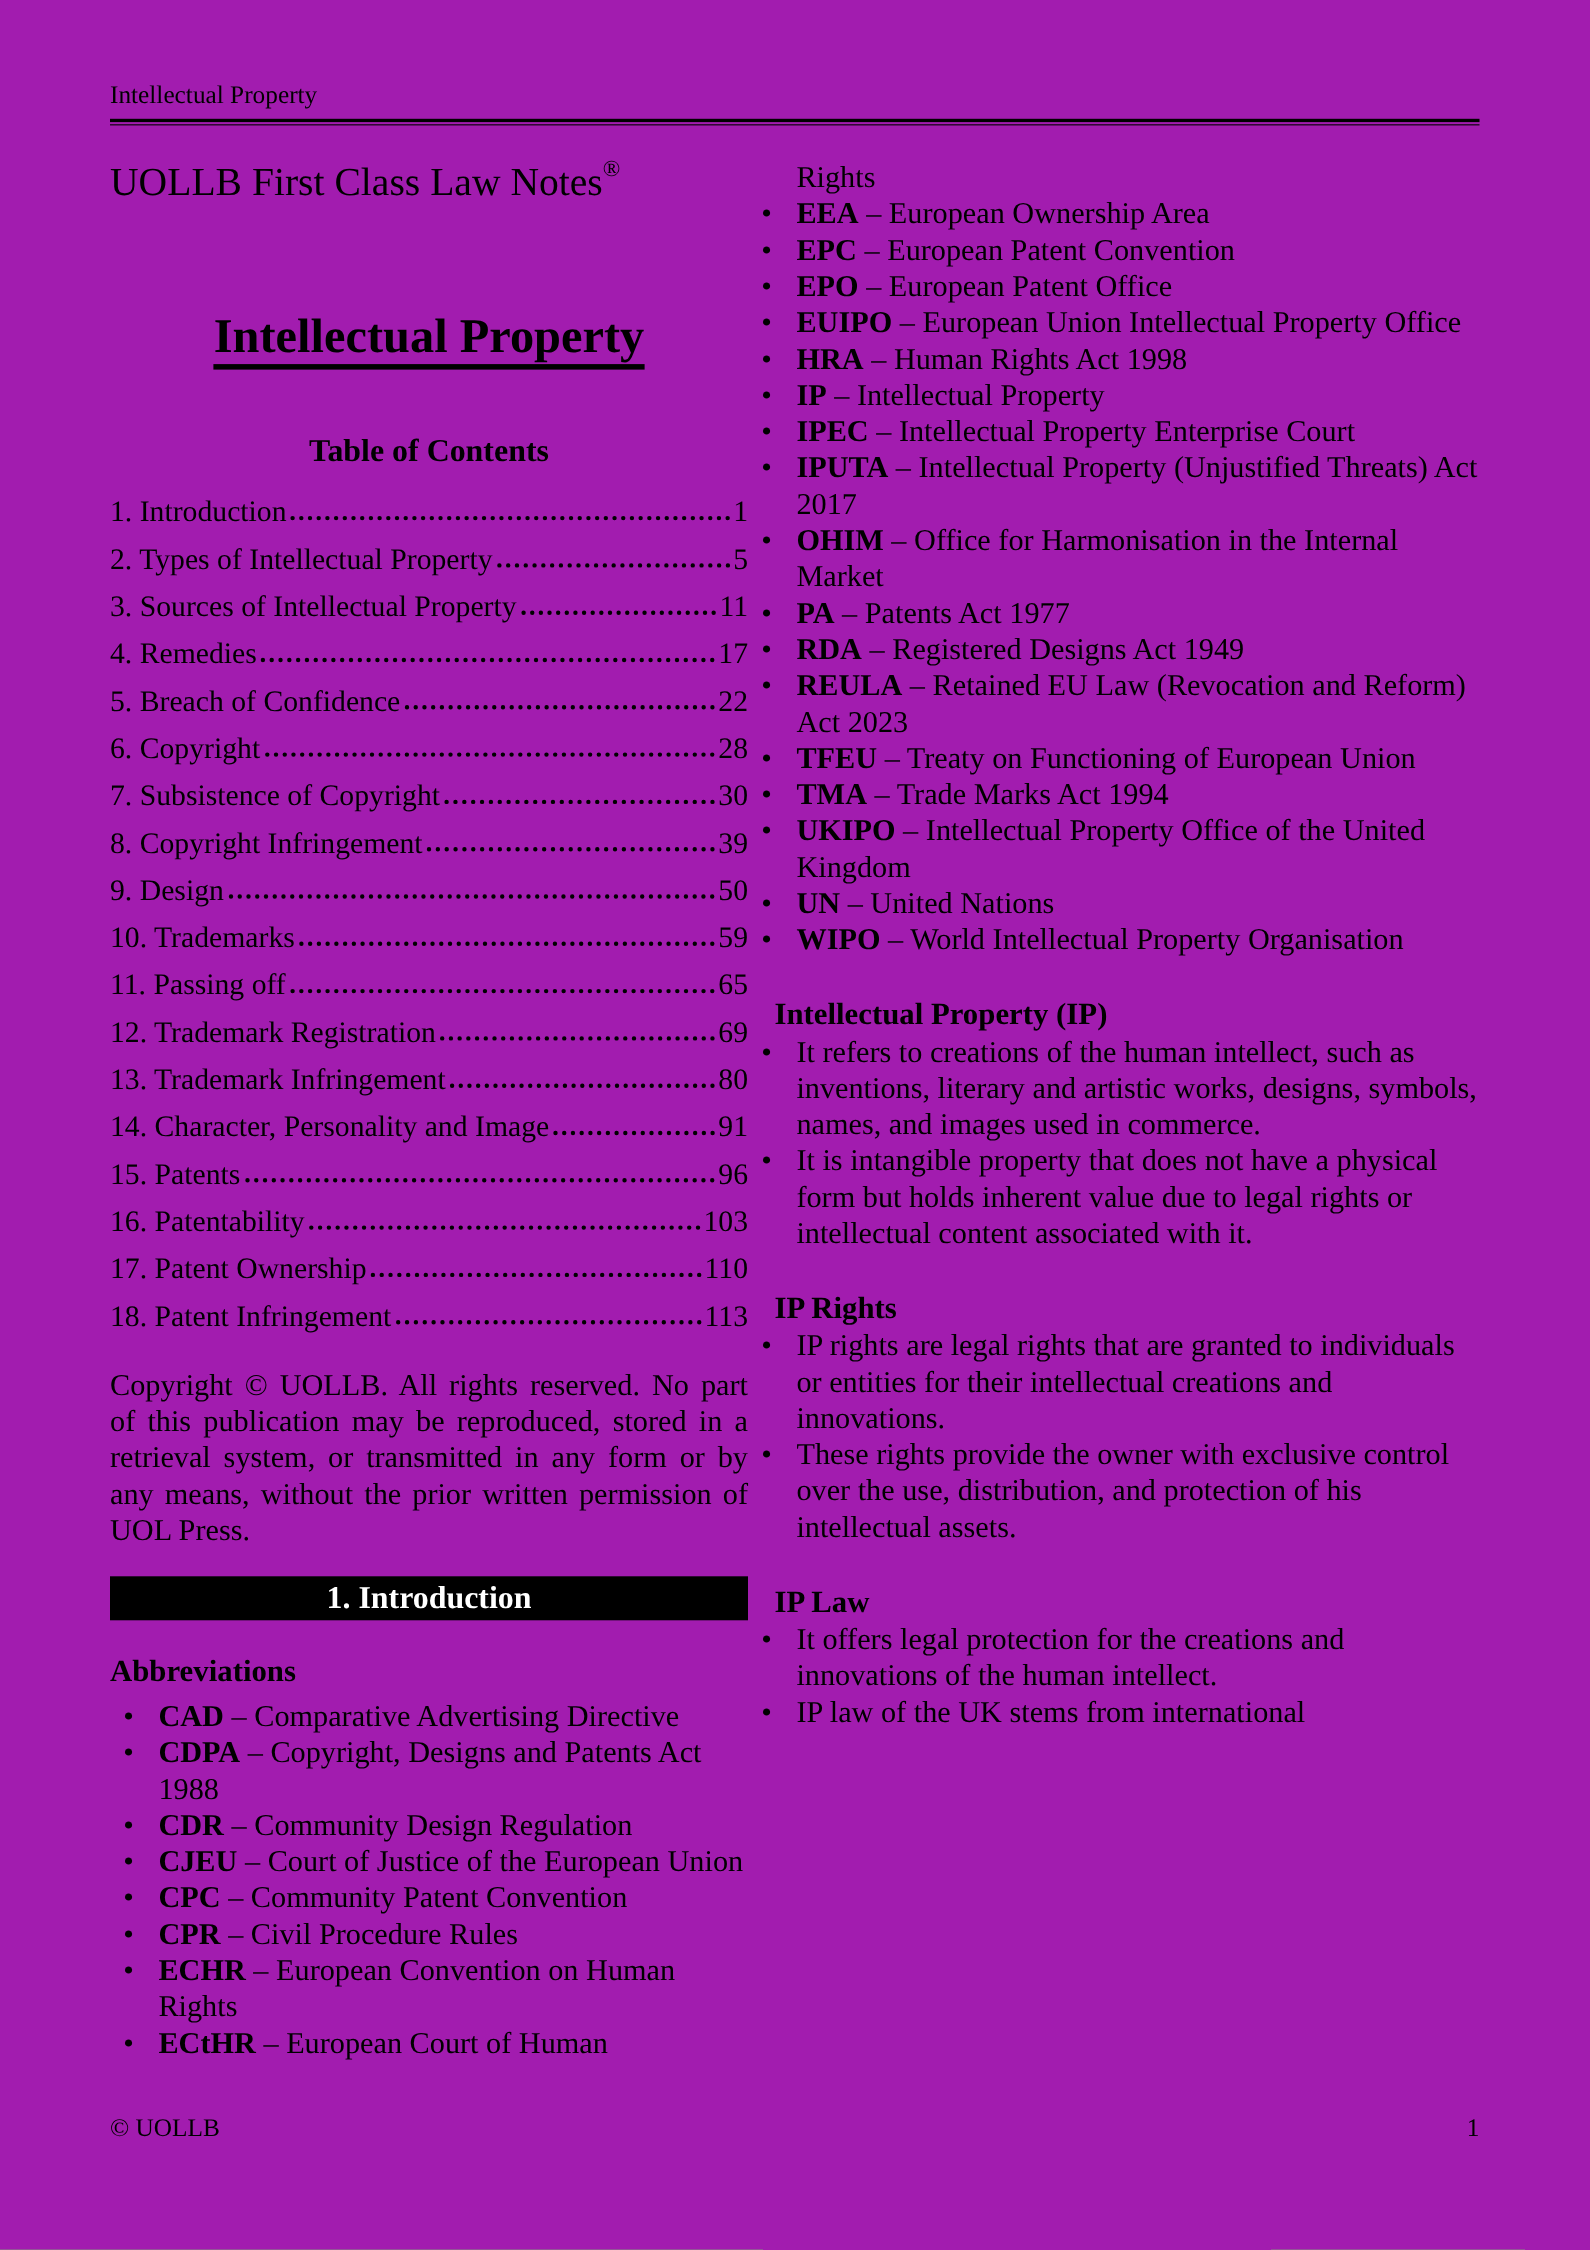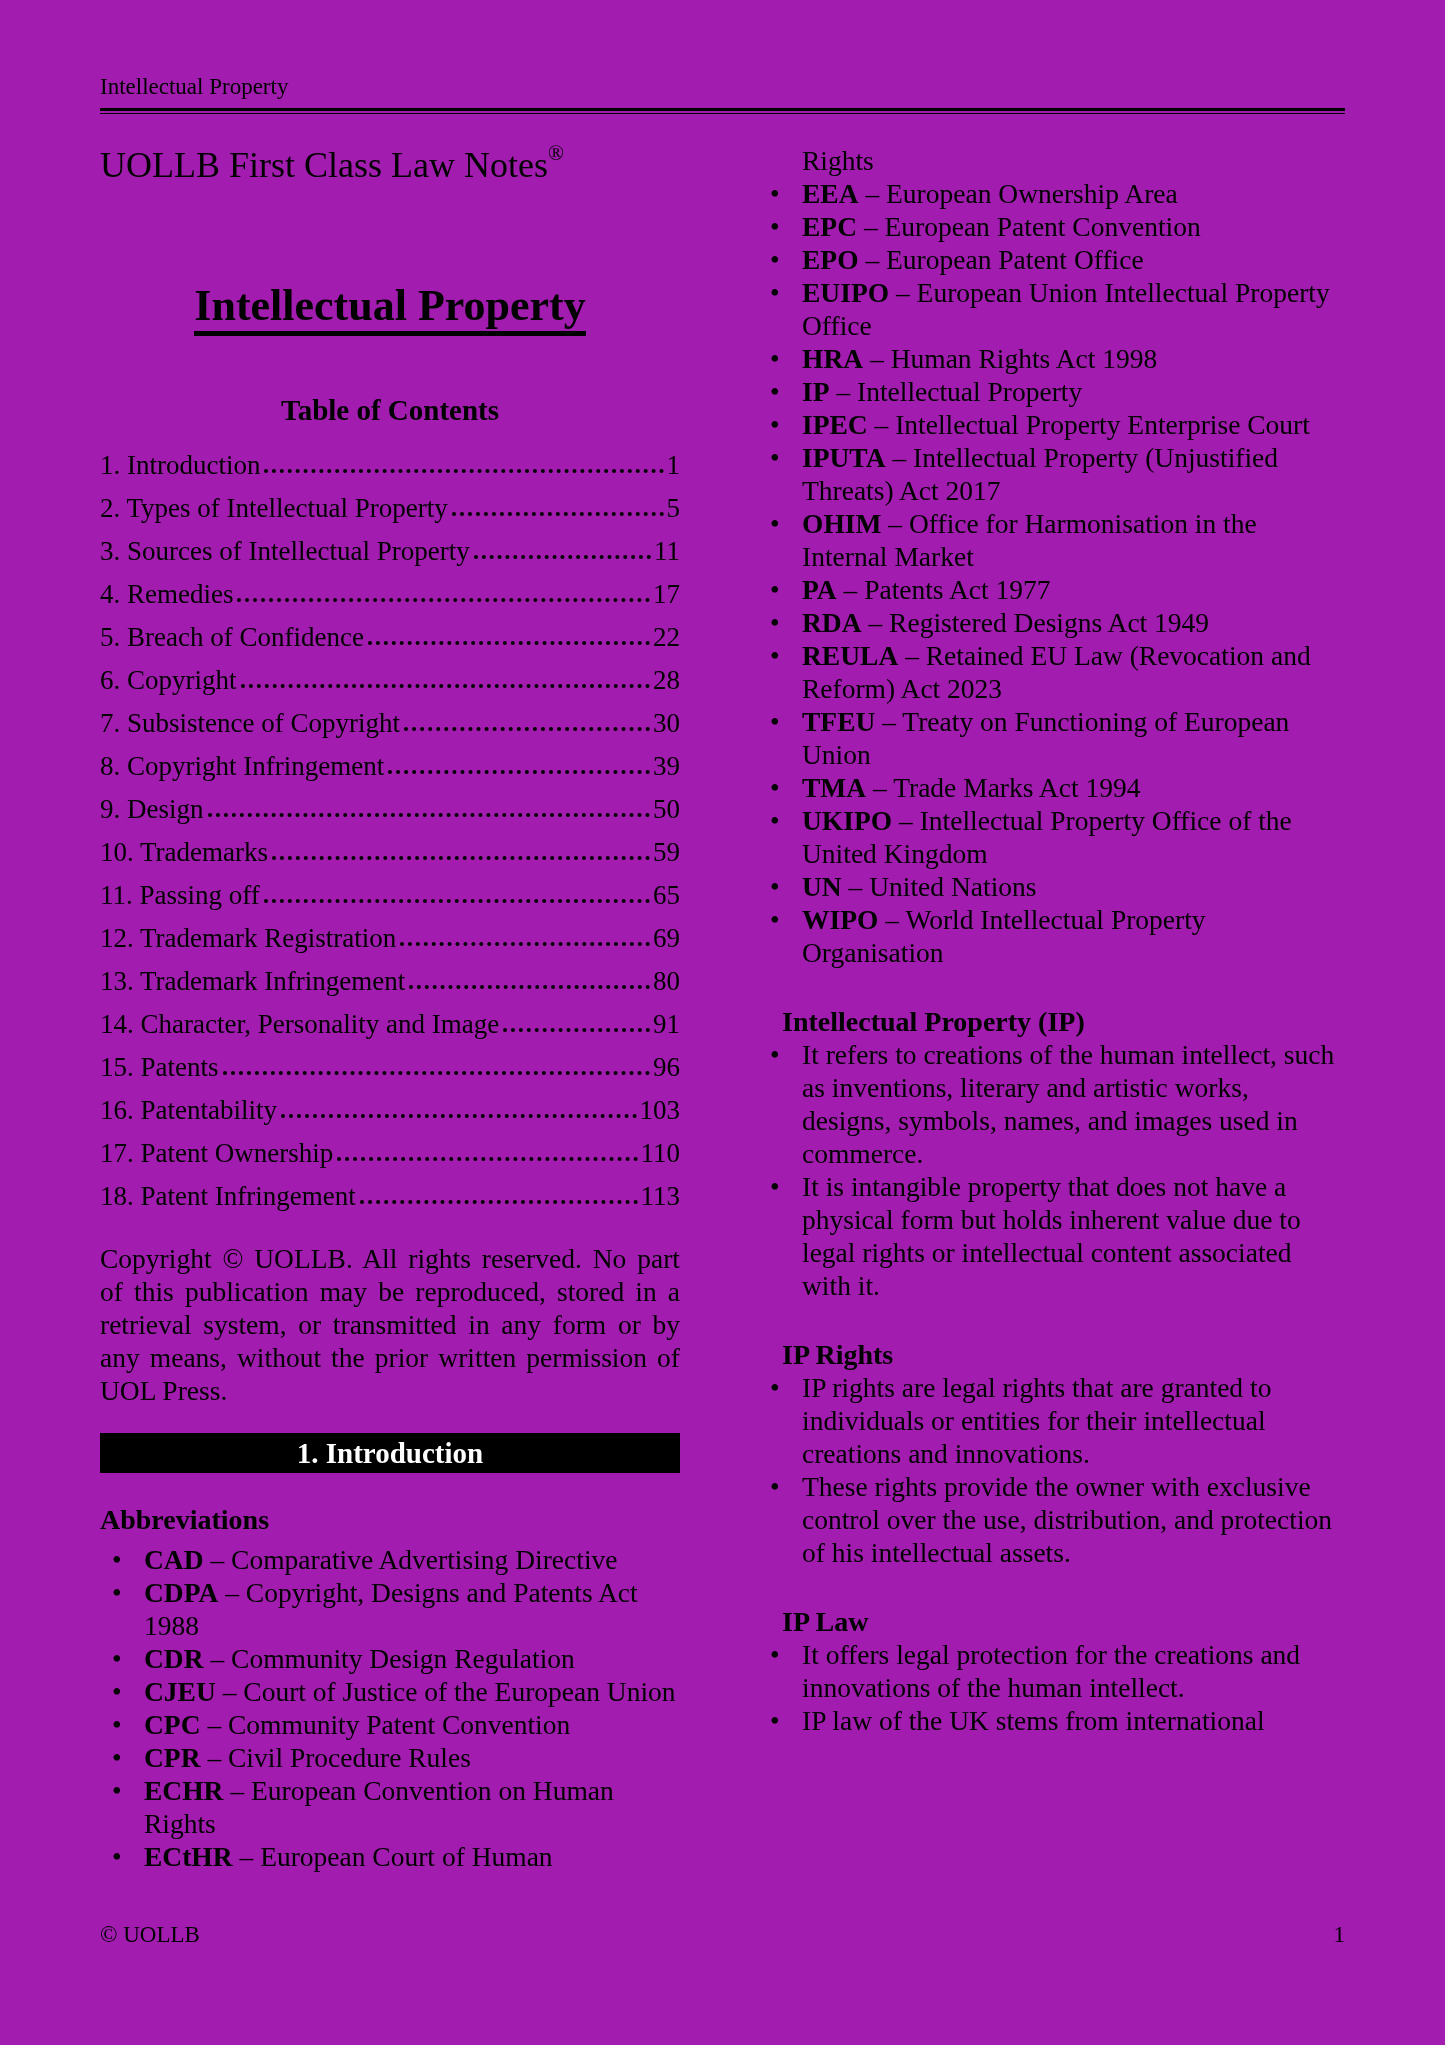--- a/index.html
+++ b/index.html
@@ -8,21 +8,21 @@
     background:#a21caf; color:#000;
     font-family:"Liberation Serif", serif;
     overflow:hidden;
   }
   
   .doc-header { position:absolute; top:74px; left:100px; right:100px; }
   .doc-header-text { font-size:23px; line-height:26px; }
   .doc-header-rule { margin-top:8px; height:2px; border-top:3px solid #000; border-bottom:1px solid #000; }
 
   
-  .columns { position:absolute; left:100px; right:100px; top:134px; display:flex; gap:78px; }
+  .columns { position:absolute; left:100px; right:100px; top:134px; display:flex; }
   .col-left  { width:580px; flex:none; }
   .col-right { flex:1; padding-top:10px; }
 
   .doc-title { font-size:36px; line-height:42px; font-weight:normal; margin:10px 0 0 0; }
   .doc-title sup { font-size:21px; line-height:0; position:relative; top:-4px; }
 
   .main-heading { margin:96px 0 0 0; text-align:center; font-size:44px; line-height:48px; font-weight:bold; }
   .main-heading .underlined { border-bottom:5px solid #000; padding-bottom:1px; }
 
   .toc-heading { margin:64px 0 0 0; text-align:center; font-size:29px; line-height:32px; font-weight:bold; }

